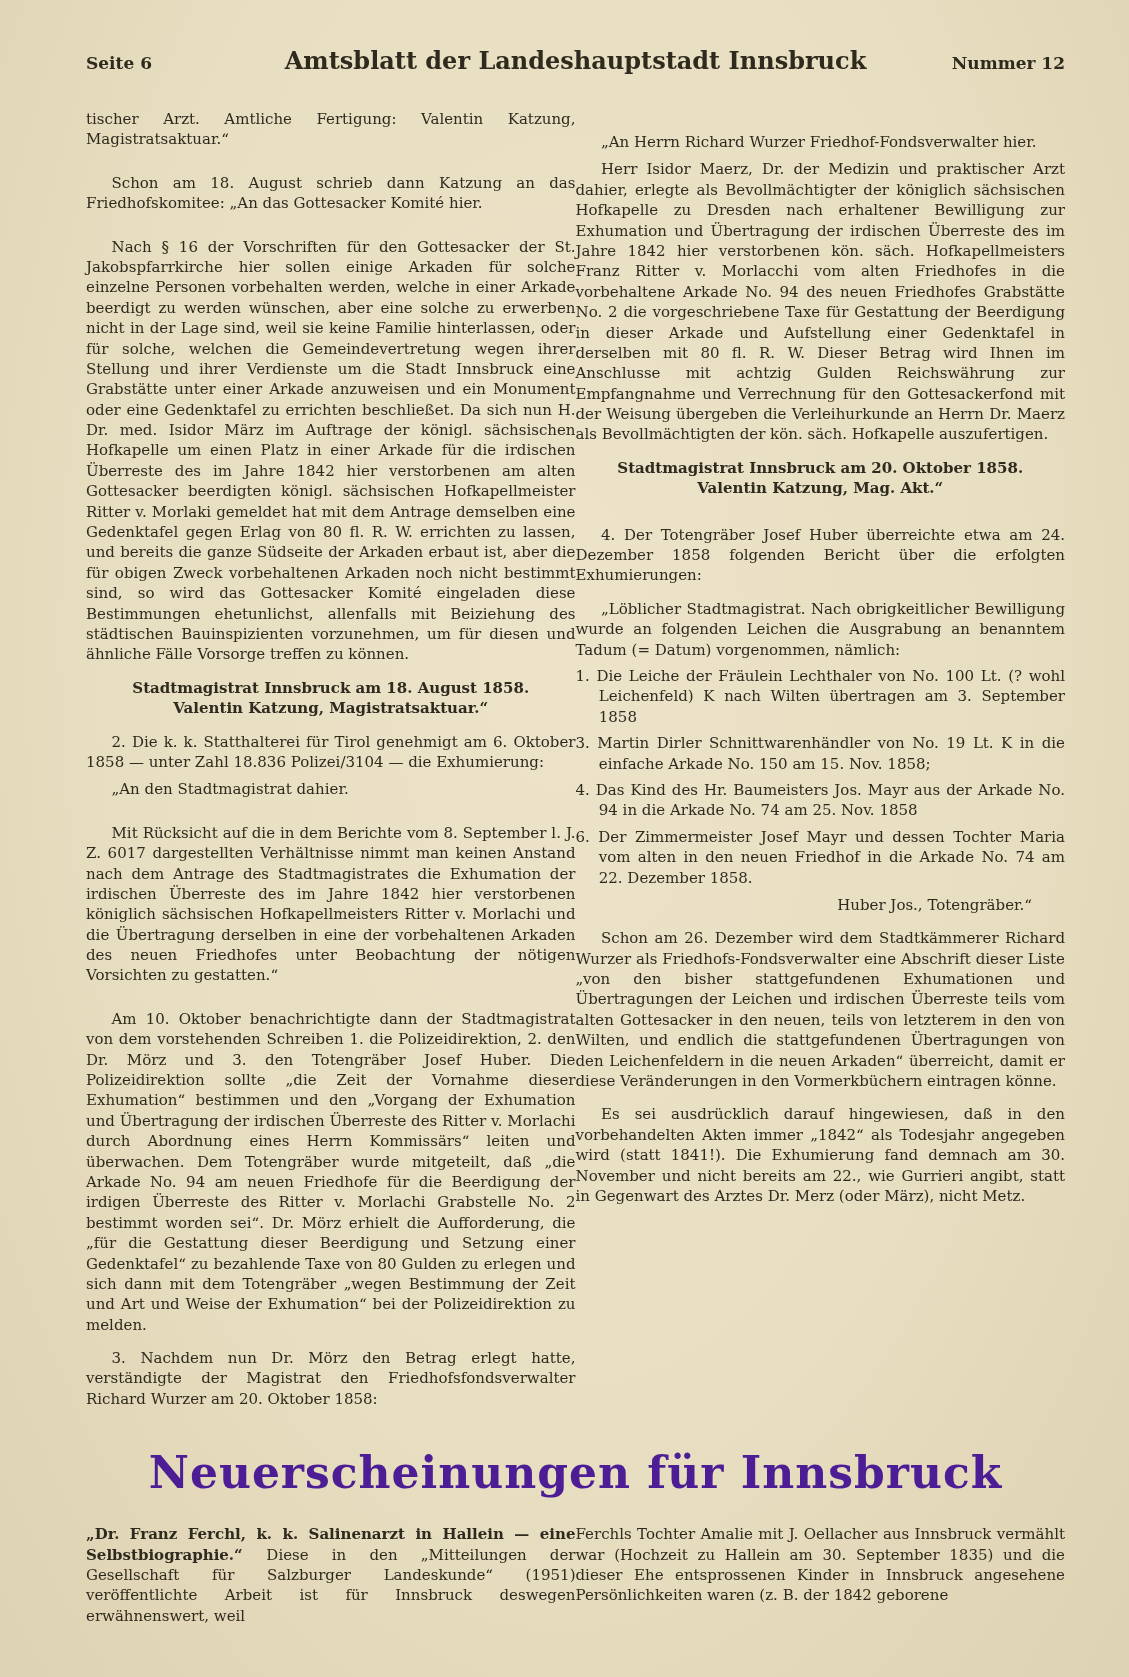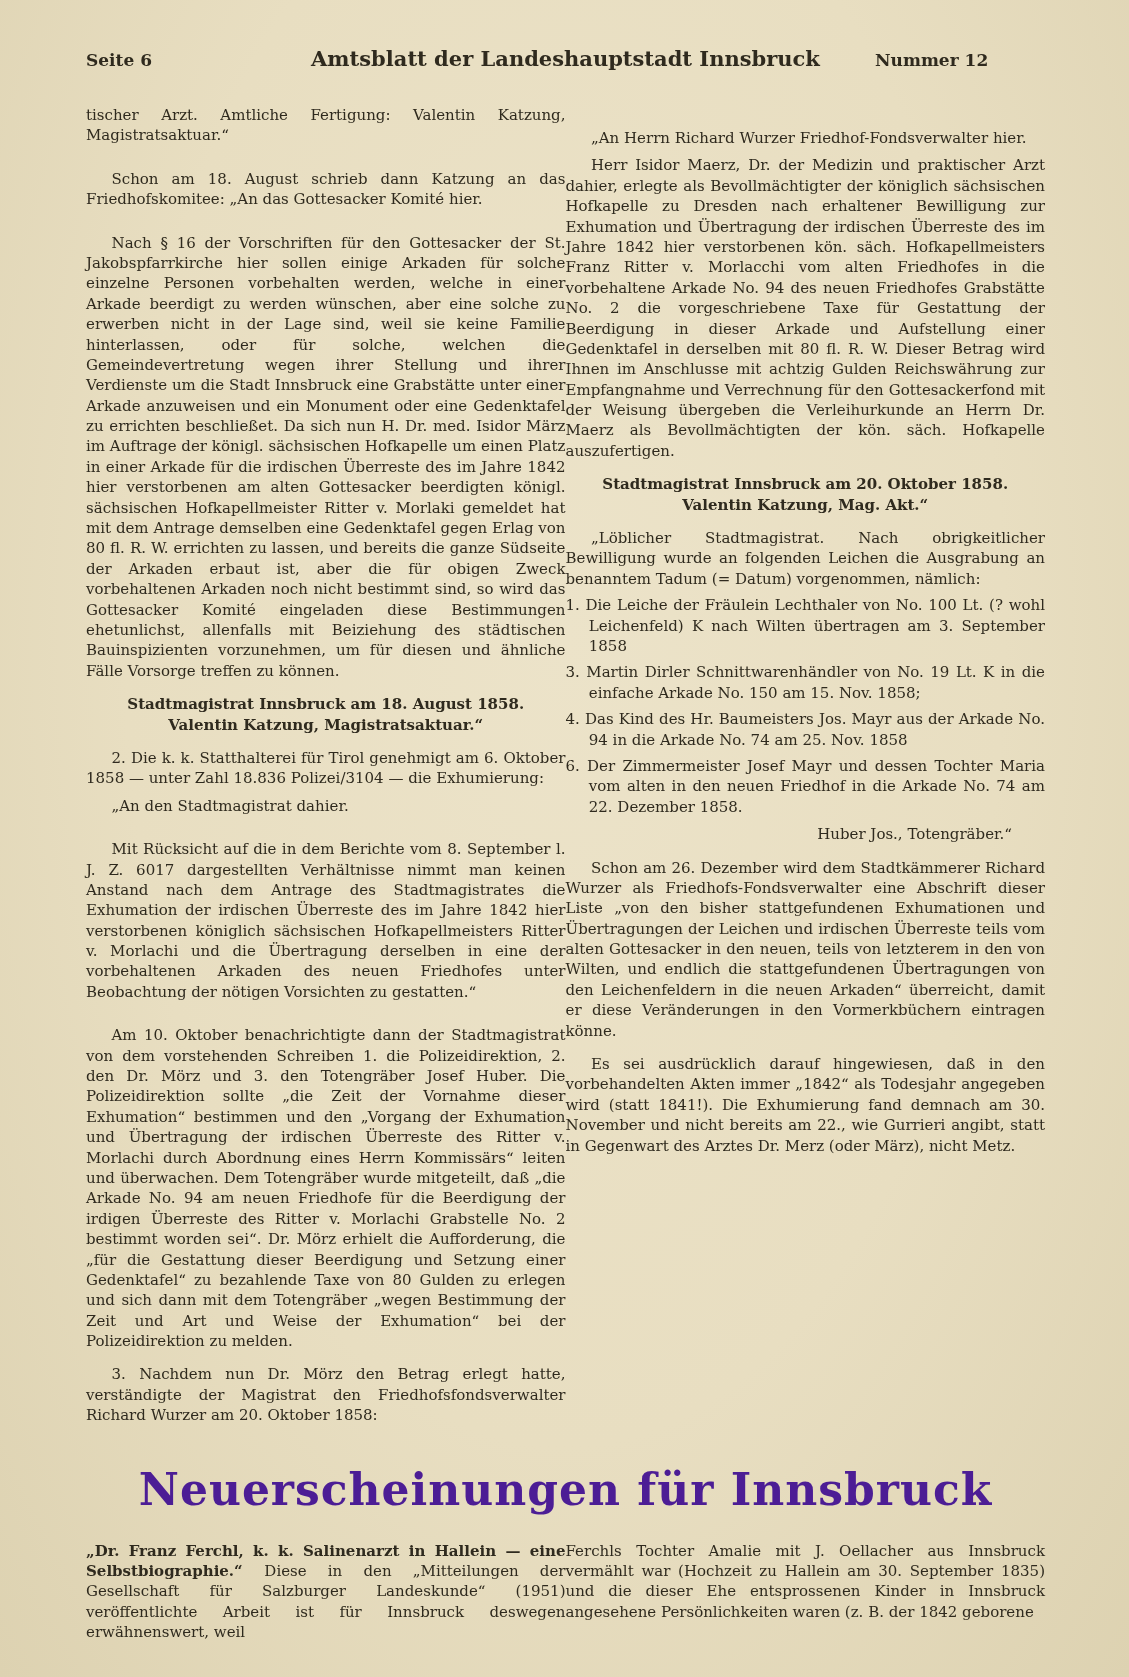--- a/index.html
+++ b/index.html
@@ -5,32 +5,32 @@
 <style>
   html, body { margin: 0; padding: 0; }
   body {
     width: 1129px;
     height: 1677px;
     overflow: hidden;
     background: radial-gradient(ellipse at 50% 38%, #ece3c9 0%, #e8dec1 55%, #ddd2b1 100%);
     color: #2f2a1e;
     font-family: "DejaVu Serif", "Liberation Serif", serif;
   }
-  .page { padding: 46px 84px 0 86px; }
+  .page { padding: 46px 64px 0 86px; }
 
   .masthead {
     display: flex;
     align-items: baseline;
     font-weight: bold;
     font-size: 17px;
     margin-bottom: 34px;
   }
   .masthead .mh-left  { width: 170px; }
-  .masthead .mh-center{ flex: 1; text-align: center; font-size: 21px; }
-  .masthead .mh-right { width: 170px; }
+  .masthead .mh-center{ flex: 1; text-align: center; font-size: 24px; }
+  .masthead .mh-right { width: 170px; text-align: right; }
 
   .columns { display: flex; }
   .col {
     flex: 1;
     min-width: 0;
     font-size: 15px;
     line-height: 1.36;
     text-align: justify;
   }
 
@@ -77,20 +77,21 @@
         <p class="para indent sgap">„An den Stadtmagistrat dahier.</p>
         <p class="para indent">Mit Rücksicht auf die in dem Berichte vom 8. September l. J. Z. 6017 dargestellten Verhältnisse nimmt man keinen Anstand nach dem Antrage des Stadtmagistrates die Exhumation der irdischen Überreste des im Jahre 1842 hier verstorbenen königlich sächsischen Hofkapellmeisters Ritter v. Morlachi und die Übertragung derselben in eine der vorbehaltenen Arkaden des neuen Friedhofes unter Beobachtung der nötigen Vorsichten zu gestatten.“</p>
         <p class="para indent">Am 10. Oktober benachrichtigte dann der Stadtmagistrat von dem vorstehenden Schreiben 1. die Polizeidirektion, 2. den Dr. Mörz und 3. den Totengräber Josef Huber. Die Polizeidirektion sollte „die Zeit der Vornahme dieser Exhumation“ bestimmen und den „Vorgang der Exhumation und Übertragung der irdischen Überreste des Ritter v. Morlachi durch Abordnung eines Herrn Kommissärs“ leiten und überwachen. Dem Totengräber wurde mitgeteilt, daß „die Arkade No. 94 am neuen Friedhofe für die Beerdigung der irdigen Überreste des Ritter v. Morlachi Grabstelle No. 2 bestimmt worden sei“. Dr. Mörz erhielt die Aufforderung, die „für die Gestattung dieser Beerdigung und Setzung einer Gedenktafel“ zu bezahlende Taxe von 80 Gulden zu erlegen und sich dann mit dem Totengräber „wegen Bestimmung der Zeit und Art und Weise der Exhumation“ bei der Polizeidirektion zu melden.</p>
         <p class="para indent gap">3. Nachdem nun Dr. Mörz den Betrag erlegt hatte, verständigte der Magistrat den Friedhofsfondsverwalter Richard Wurzer am 20. Oktober 1858:</p>
       </section>
     <section class="col">
         <p class="para indent">„An Herrn Richard Wurzer Friedhof-Fondsverwalter hier.</p>
         <p class="para indent sgap">Herr Isidor Maerz, Dr. der Medizin und praktischer Arzt dahier, erlegte als Bevollmächtigter der königlich sächsischen Hofkapelle zu Dresden nach erhaltener Bewilligung zur Exhumation und Übertragung der irdischen Überreste des im Jahre 1842 hier verstorbenen kön. säch. Hofkapellmeisters Franz Ritter v. Morlacchi vom alten Friedhofes in die vorbehaltene Arkade No. 94 des neuen Friedhofes Grabstätte No. 2 die vorgeschriebene Taxe für Gestattung der Beerdigung in dieser Arkade und Aufstellung einer Gedenktafel in derselben mit 80 fl. R. W. Dieser Betrag wird Ihnen im Anschlusse mit achtzig Gulden Reichswährung zur Empfangnahme und Verrechnung für den Gottesackerfond mit der Weisung übergeben die Verleihurkunde an Herrn Dr. Maerz als Bevollmächtigten der kön. säch. Hofkapelle auszufertigen.</p>
         <p class="para center gap">Stadtmagistrat Innsbruck am 20. Oktober 1858.</p>
         <p class="para center">Valentin Katzung, Mag. Akt.“</p>
+        <p class="para indent biggap">4. Der Totengräber Josef Huber überreichte etwa am 24. Dezember 1858 folgenden Bericht über die erfolgten Exhumierungen:</p>
         <p class="para indent gap">„Löblicher Stadtmagistrat. Nach obrigkeitlicher Bewilligung wurde an folgenden Leichen die Ausgrabung an benanntem Tadum (= Datum) vorgenommen, nämlich:</p>
         <p class="para list">1. Die Leiche der Fräulein Lechthaler von No. 100 Lt. (? wohl Leichenfeld) K nach Wilten übertragen am 3. September 1858</p>
         <p class="para list">3. Martin Dirler Schnittwarenhändler von No. 19 Lt. K in die einfache Arkade No. 150 am 15. Nov. 1858;</p>
         <p class="para list">4. Das Kind des Hr. Baumeisters Jos. Mayr aus der Arkade No. 94 in die Arkade No. 74 am 25. Nov. 1858</p>
         <p class="para list">6. Der Zimmermeister Josef Mayr und dessen Tochter Maria vom alten in den neuen Friedhof in die Arkade No. 74 am 22. Dezember 1858.</p>
         <p class="para right sgap">Huber Jos., Totengräber.“</p>
         <p class="para indent gap">Schon am 26. Dezember wird dem Stadtkämmerer Richard Wurzer als Friedhofs-Fondsverwalter eine Abschrift dieser Liste „von den bisher stattgefundenen Exhumationen und Übertragungen der Leichen und irdischen Überreste teils vom alten Gottesacker in den neuen, teils von letzterem in den von Wilten, und endlich die stattgefundenen Übertragungen von den Leichenfeldern in die neuen Arkaden“ überreicht, damit er diese Veränderungen in den Vormerkbüchern eintragen könne.</p>
         <p class="para indent gap">Es sei ausdrücklich darauf hingewiesen, daß in den vorbehandelten Akten immer „1842“ als Todesjahr angegeben wird (statt 1841!). Die Exhumierung fand demnach am 30. November und nicht bereits am 22., wie Gurrieri angibt, statt in Gegenwart des Arztes Dr. Merz (oder März), nicht Metz.</p>
       </section>
   </main>

